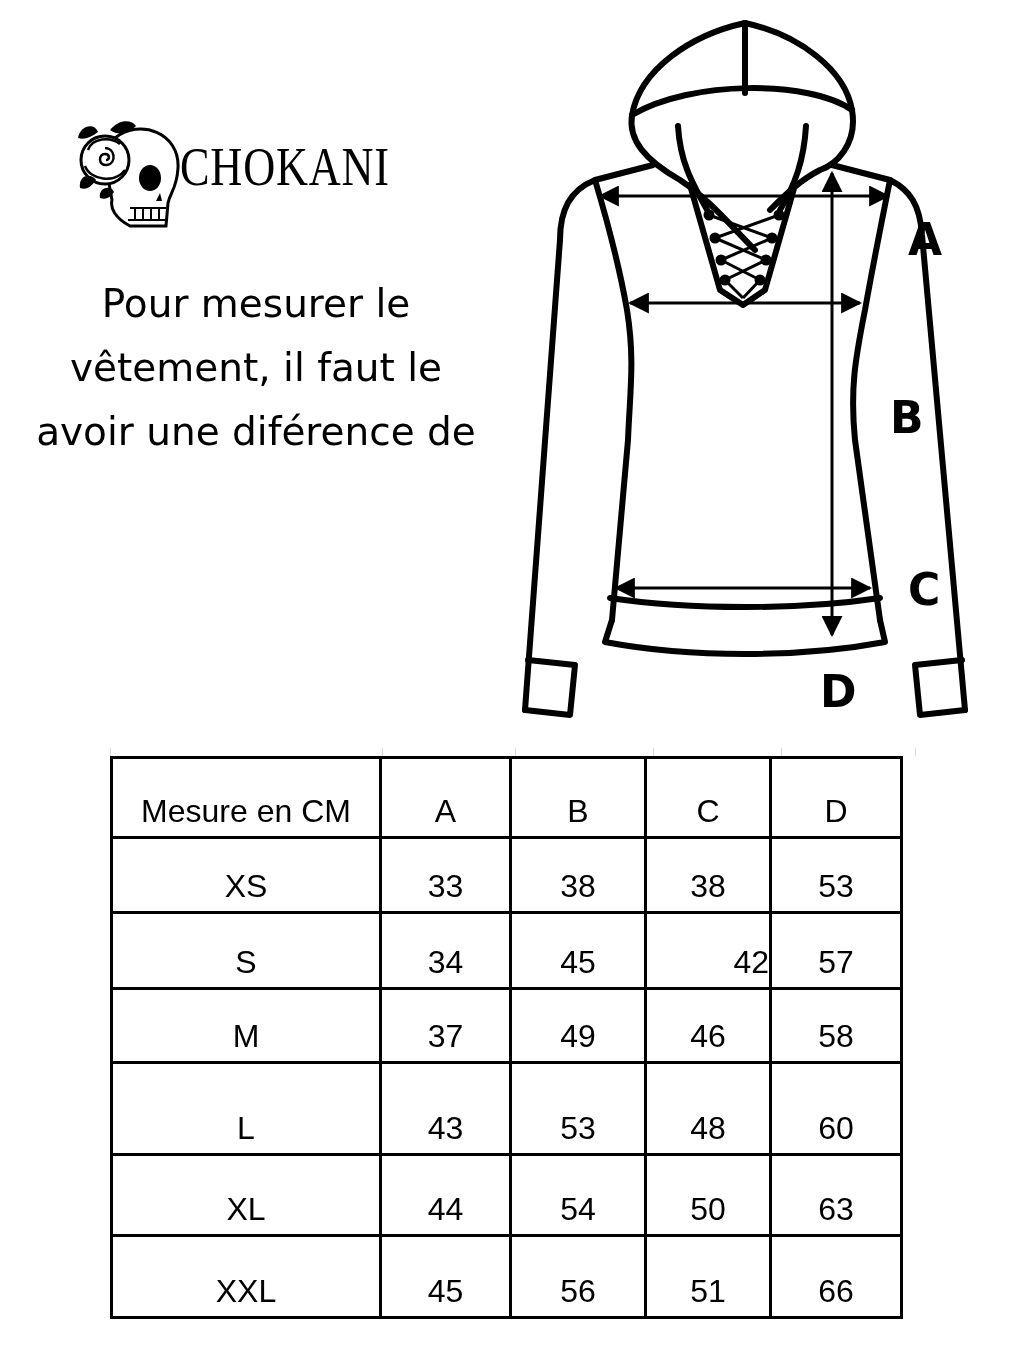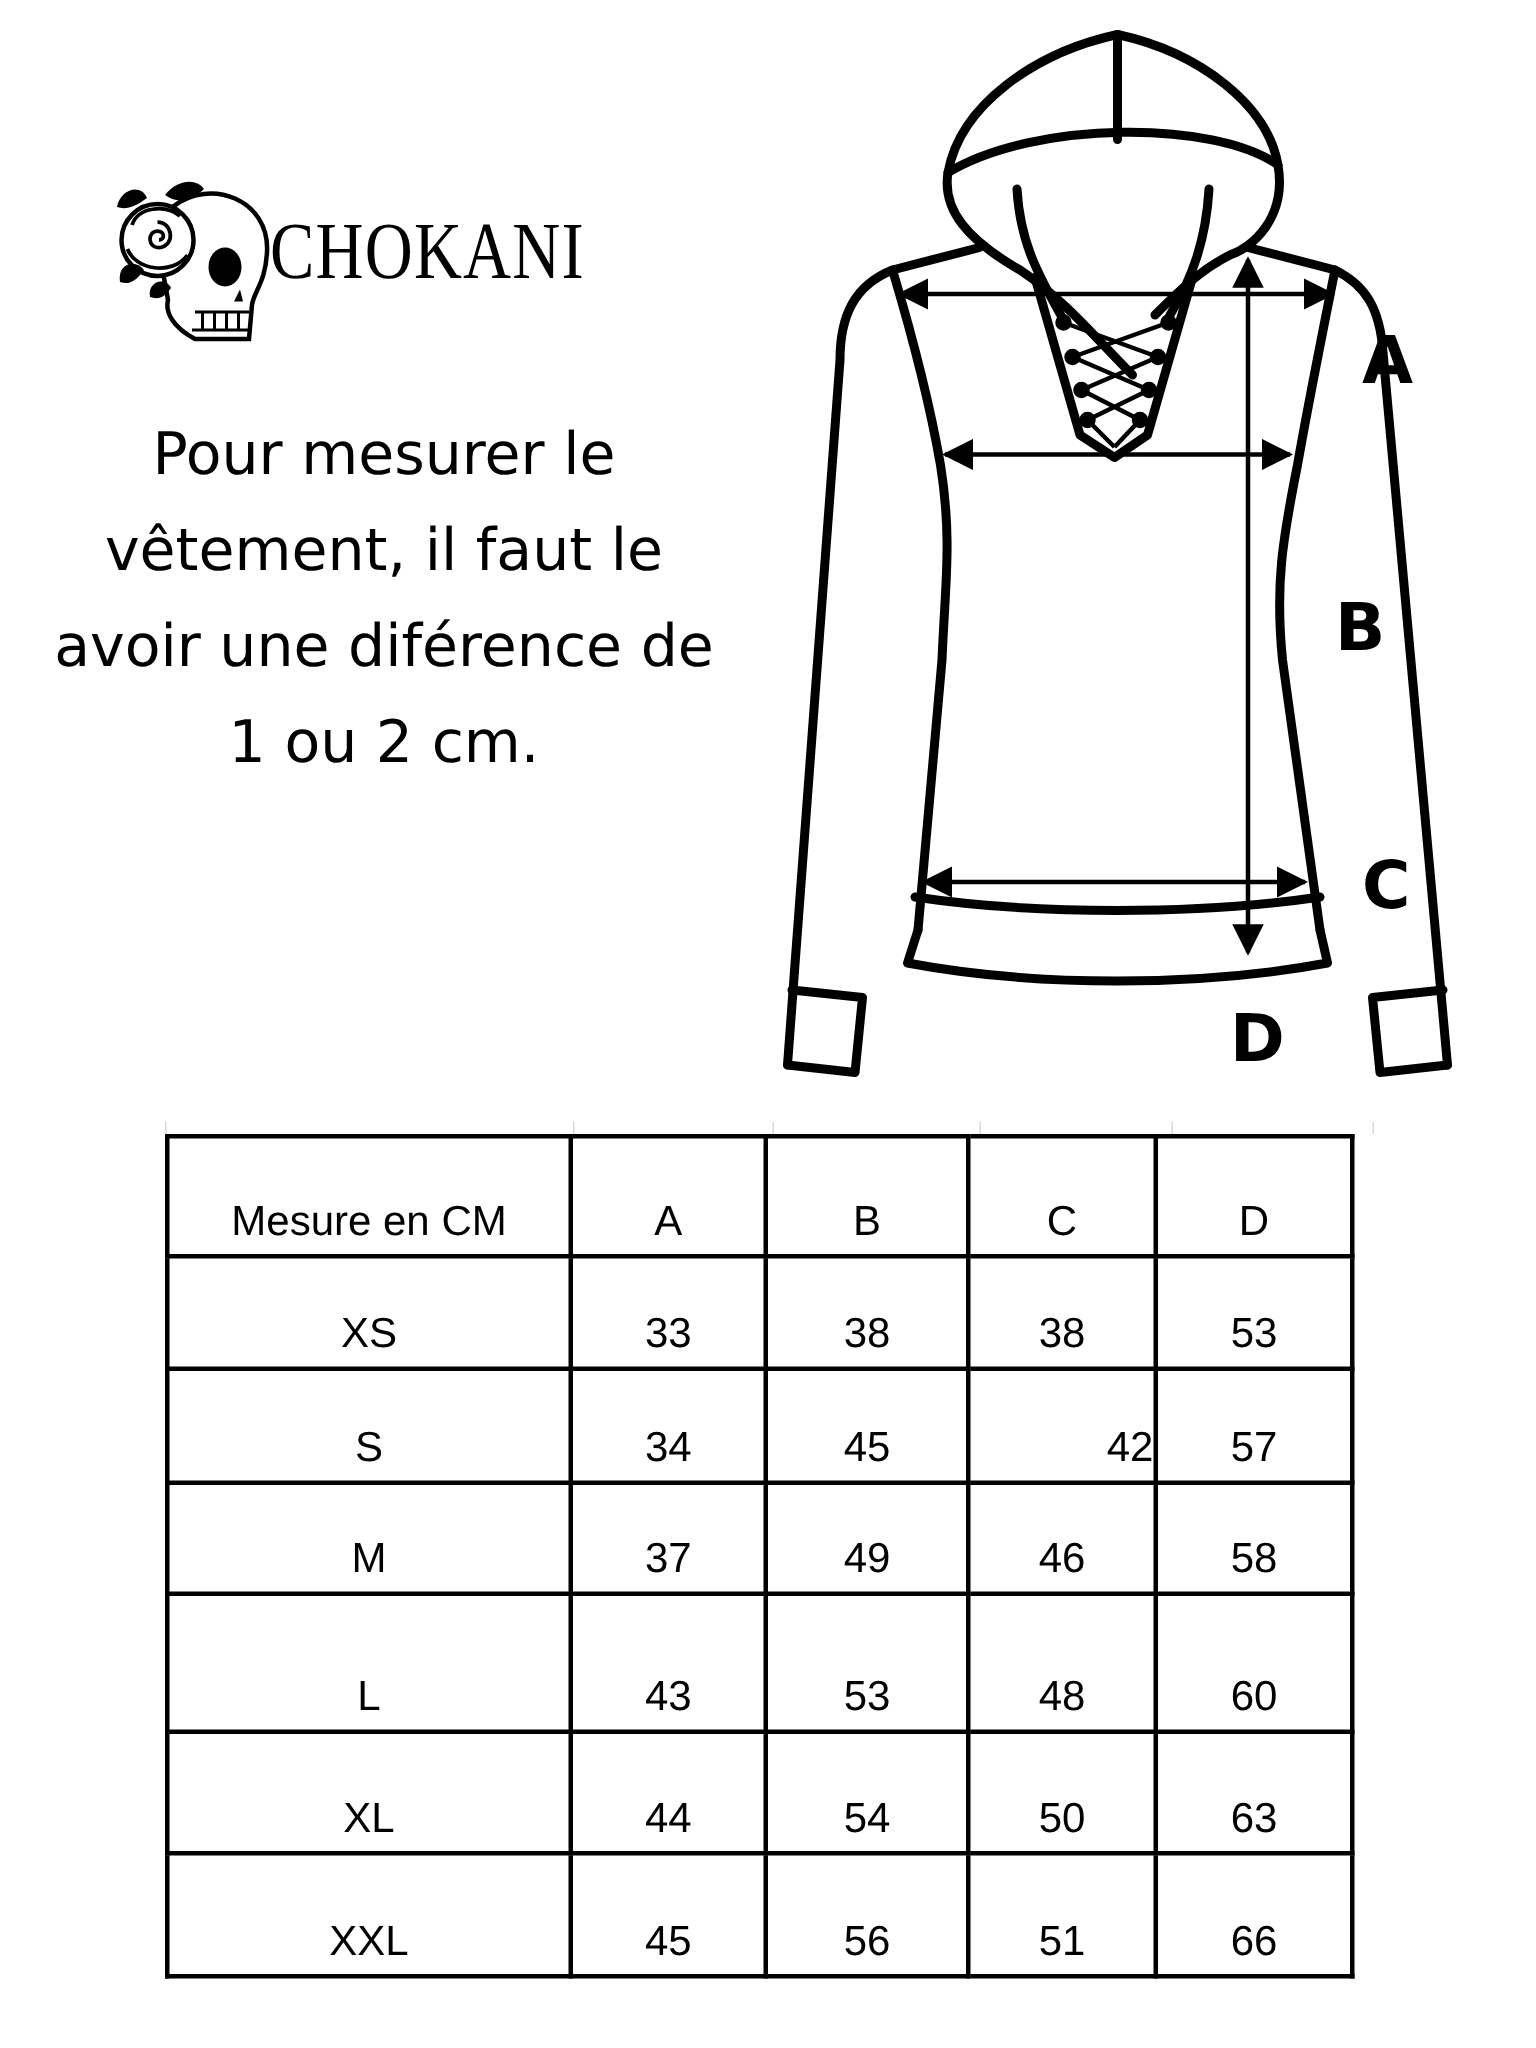--- a/index.html
+++ b/index.html
@@ -3,21 +3,21 @@
 <meta charset="utf-8">
 <style>
   html, body { margin:0; padding:0; background:#ffffff; }
   body { width:1024px; height:1365px; position:relative; overflow:hidden; font-family:"DejaVu Sans", sans-serif; color:#000; }
   .logo { position:absolute; left:70px; top:108px; width:350px; height:125px; }
   .logo-text { position:absolute; left:180px; top:140px; font-family:"Liberation Serif", serif; font-size:54px; letter-spacing:1px; transform:scaleX(0.82); transform-origin:left top; line-height:1; }
   .intro { position:absolute; left:0; top:272px; width:512px; text-align:center; font-family:"DejaVu Sans", sans-serif; font-size:39px; line-height:64px; }
   .intro span { display:block; white-space:nowrap; }
   .diagram { position:absolute; left:510px; top:10px; width:470px; height:730px; }
   .size-table { position:absolute; left:110px; top:756px; border-collapse:collapse; font-family:"Liberation Sans", sans-serif; }
-  .size-table td, .size-table th { border:3px solid #000; padding:0; text-align:center; vertical-align:bottom; font-weight:normal; font-size:28px; }
+  .size-table td, .size-table th { border:3px solid #000; padding:0; text-align:center; vertical-align:bottom; font-weight:normal; font-size:32px; }
   .grid-faint { position:absolute; background:#d8d8d8; }
 </style>
 </head>
 <body>
 
 <div class="logo">
   <svg width="110" height="125" viewBox="0 0 110 125">
 
     <path d="M45 30 C70 10 110 25 108 60 C107 80 100 85 98 95 L96 118 L60 118 C45 110 40 100 42 92 L38 70 Z" fill="#fff" stroke="#000" stroke-width="3"></path>
     <ellipse cx="80" cy="70" rx="11" ry="13" fill="#000"></ellipse>
@@ -33,21 +33,20 @@
     <path d="M10 80 C8 68 20 64 26 72 C20 80 16 82 10 80 Z" fill="#000"></path>
     <path d="M30 90 C28 80 40 76 44 84 C40 90 36 92 30 90 Z" fill="#000"></path>
   </svg>
 </div>
 <div class="logo-text">CHOKANI</div>
 
 <div class="intro">
   <span>Pour mesurer le</span>
   <span>vêtement, il faut le</span>
   <span>avoir une diférence de</span>
-  <span>1 ou 2 cm.</span>
 </div>
 
 <svg class="diagram" viewBox="0 0 470 730">
   <defs>
     <marker id="arr" viewBox="0 0 10 10" refX="9" refY="5" markerWidth="7" markerHeight="7" orient="auto-start-reverse">
       <path d="M0 0 L10 5 L0 10 z" fill="#000"></path>
     </marker>
   </defs>
   <g fill="none" stroke="#000" stroke-width="6" stroke-linejoin="round" stroke-linecap="round">
 

